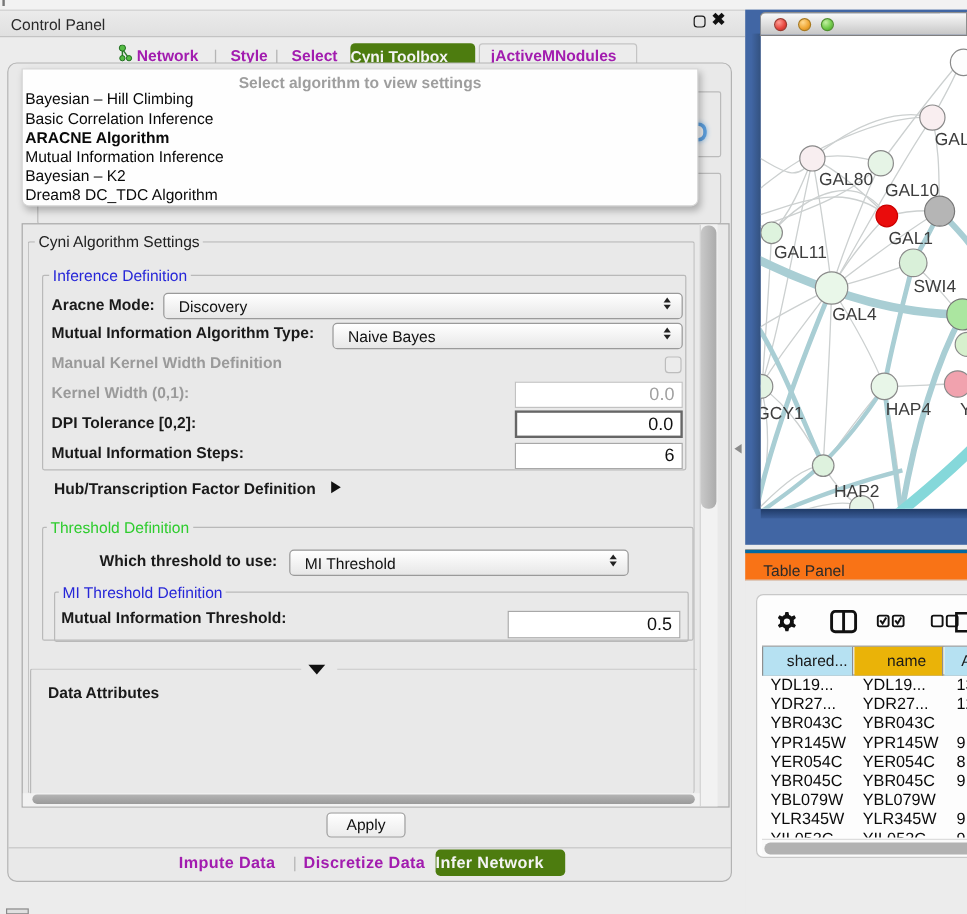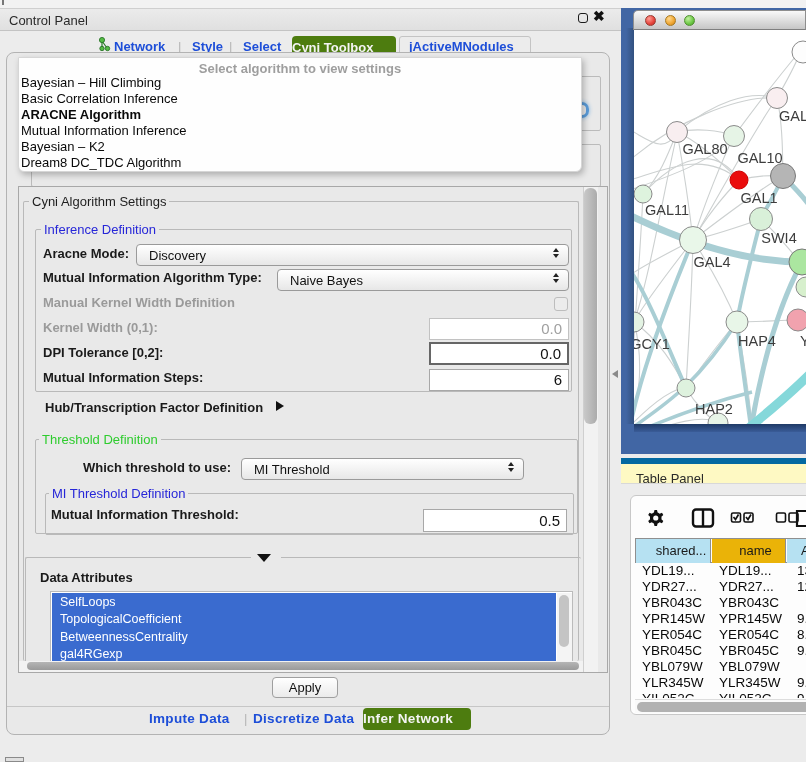--- a/index.html
+++ b/index.html
@@ -9,21 +9,21 @@
 #stage { position:relative; width:806px; height:762px; }
 
 #topstrip { left:0; top:0; width:806px; height:8px; background:#f2f2f2; }
 #cp-title { left:0; top:8px; width:621px; height:23px;
   background:linear-gradient(#ebebeb,#e0e0e0); border-top:1px solid #cfcfcf;
   border-bottom:1px solid #c3c3c3; }
 #cp-title .txt { position:absolute; left:9px; top:4px; font-size:13px; color:#2a2a2a; }
 #floatbtn { left:578px; top:13px; width:10px; height:10px; border:1.8px solid #1a1a1a; border-radius:3px; }
 #closebtn { left:593px; top:8px; font-size:14px; font-weight:bold; color:#111; }
 
-.tabrow { top:36px; height:23px; font-size:13px; font-weight:700; color:#1d4ed8; }
+.tabrow { top:36px; height:23px; font-size:13px; font-weight:700; color:#a21caf; }
 .seltab { background:#4d7c0f; color:#f4f4f4; border-radius:4px; text-align:left; }
 
 #outer { left:6px; top:52px; width:604px; height:683px; background:#e9e9e9;
   border:1px solid #b3b3b3; border-radius:8px; }
 
 .gbox { position:absolute; border:1px solid #b9b9b9; border-radius:2px; }
 .glabel { position:absolute; top:-8px; background:#e9e9e9; padding:0 3px; font-size:13px; color:#1e1e1e; white-space:nowrap; }
 .blue { color:#2626d8; } .green { color:#2ecc2e; }
 .blabel { position:absolute; font-size:13px; font-weight:bold; color:#1a1a1a; white-space:nowrap; }
 .gray { color:#9a9a9a !important; }
@@ -49,22 +49,22 @@
 
 #applybtn { left:265px; top:624px; width:66px; height:21px; background:linear-gradient(#ffffff,#ebebeb);
   border:1px solid #9f9f9f; border-radius:4px; text-align:center; font-size:13px; color:#111; line-height:19px; }
 
 #bluebg { left:621px; top:8px; width:185px; height:446px; background:#4166a4; }
 #nwtitle { left:633px; top:10px; width:173px; height:20px;
   background:linear-gradient(#f9f9f9,#c6c6c6); border:1px solid #8e8e8e; border-bottom:1px solid #7f7f7f;
   border-radius:5px 0 0 0; }
 .tl { position:absolute; top:4px; width:11px; height:11px; border-radius:50%; }
 #canvas { left:634px; top:30px; width:172px; height:394px; background:#fff; }
-#tpanel-title { left:621px; top:458px; width:185px; height:26px; background:#fef9c3;
-  border-top:6px solid #0369a1; border-bottom:1px solid #d8d8d8; }
+#tpanel-title { left:621px; top:458px; width:185px; height:26px; background:#f97316;
+  border-top:3px solid #0369a1; border-bottom:1px solid #d8d8d8; }
 #tpanel { left:630px; top:495px; width:184px; height:220px; background:#fdfdfd;
   border:1px solid #c8c8c8; border-radius:6px 0 0 6px; }
 .hcell { position:absolute; top:0; height:24px; border-right:1px solid #8f8f8f; font-size:13px;
   text-align:center; color:#1a1a1a; line-height:24px; }
 .trow { position:absolute; width:100%; font-size:13.5px; color:#0a0a0a; }
 .tc { position:absolute; white-space:nowrap; }
 </style>
 </head>
 <body>
 <div id="stage">
@@ -150,31 +150,20 @@
         <div class="blabel" style="left:5px;top:13px">Mutual Information Threshold:</div>
         <div class="tf" style="left:377px;top:15px;width:144px;height:23px;line-height:21px">0.5</div>
       </div>
     </div>
 
     <div class="gbox" style="left:1px;top:355px;width:556px;height:110px;border-bottom:none;border-right:none">
       <div class="abs" style="left:225px;top:-6px;width:30px;height:12px;background:#e9e9e9"></div>
       <div class="abs" style="left:231px;top:-4px;width:0;height:0;border-left:7px solid transparent;border-right:7px solid transparent;border-top:8.5px solid #111"></div>
       <div class="blabel" style="left:14px;top:12px">Data Attributes</div>
 
-      <div class="abs" style="left:24px;top:33px;width:523px;height:72px;background:#fff;border:1px solid #bbb">
-        <div class="abs" style="left:1px;top:1px;width:504px;height:70px;background:#3a6bcf;color:#fff;font-size:12.5px">
-          <div class="abs" style="left:8px;top:2px">SelfLoops</div>
-          <div class="abs" style="left:8px;top:19px">TopologicalCoefficient</div>
-          <div class="abs" style="left:8px;top:37px">BetweennessCentrality</div>
-          <div class="abs" style="left:8px;top:54px">gal4RGexp</div>
-        </div>
-        <div class="abs" style="left:506px;top:1px;width:15px;height:70px;background:#f4f4f4">
-          <div class="sbthumb" style="left:2px;top:2px;width:10px;height:52px;background:#c4c4c4"></div>
-        </div>
-      </div>
     </div>
   </div>
 
   <div class="sbtrack" style="left:576px;top:134px;width:15px;height:485px;border-left:1px solid #cfcfcf"></div>
   <div class="sbthumb" style="left:577px;top:135px;width:13px;height:236px"></div>
   <div class="sbtrack" style="left:12px;top:608px;width:564px;height:11px"></div>
   <div class="sbthumb" style="left:20px;top:609px;width:552px;height:8px;background:linear-gradient(#b5b5b5,#9a9a9a)"></div>
 
   <div id="applybtn" class="abs">Apply</div>
 

